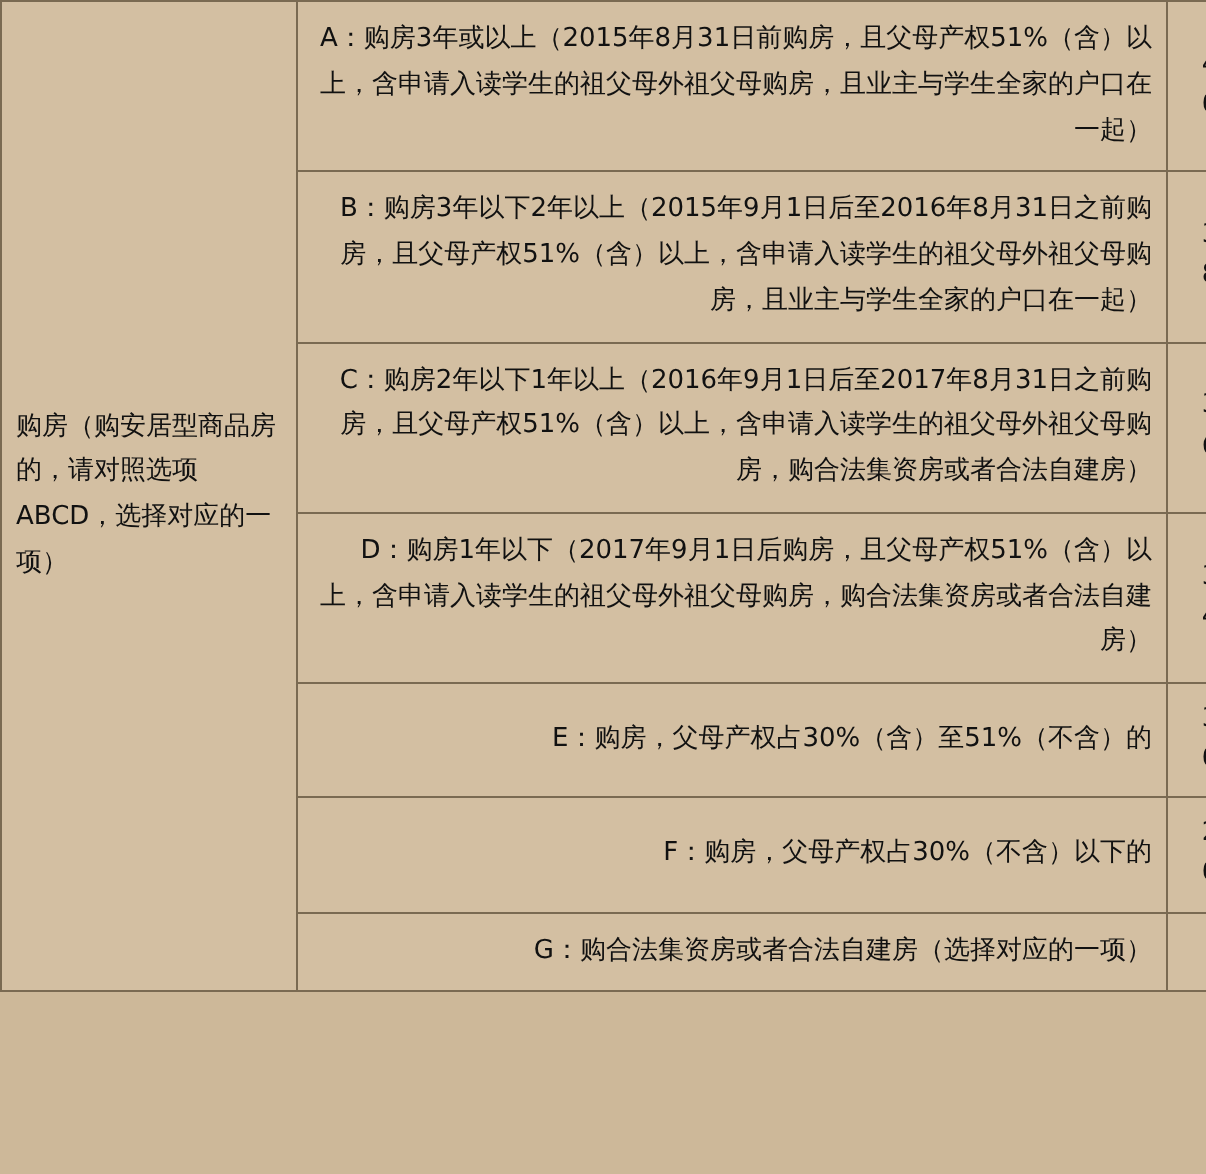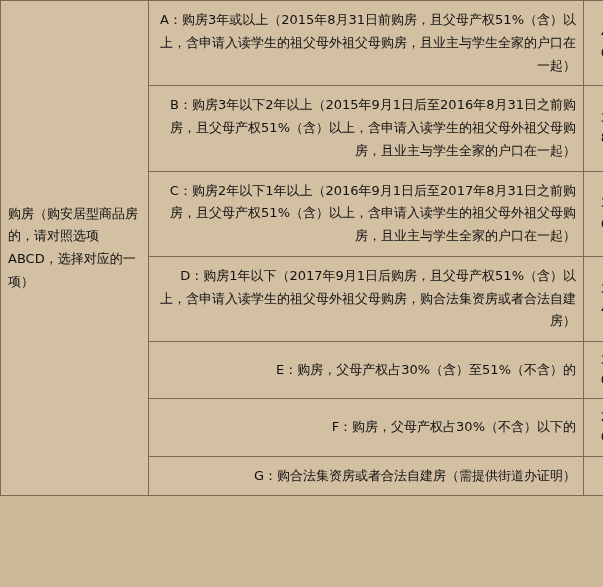--- a/index.html
+++ b/index.html
@@ -71,21 +71,21 @@
     <tr>
       <td class="col-desc desc-cell">B：购房3年以下2年以上（2015年9月1日后至2016年8月31日之前购房，且父母产权51%（含）以上，含申请入读学生的祖父母外祖父母购房，且业主与学生全家的户口在一起）</td>
       <td class="col-score">
         <div class="score-digits">
             <div>3</div>
             <div>8</div>
           </div>
       </td>
     </tr>
     <tr>
-      <td class="col-desc desc-cell">C：购房2年以下1年以上（2016年9月1日后至2017年8月31日之前购房，且父母产权51%（含）以上，含申请入读学生的祖父母外祖父母购房，且业主与学生全家的户口在一起）</td>
+      <td class="col-desc desc-cell">C：购房2年以下1年以上（2016年9月1日后至2017年8月31日之前购房，且父母产权51%（含）以上，含申请入读学生的祖父母外祖父母购房，购合法集资房或者合法自建房）</td>
       <td class="col-score">
         <div class="score-digits">
             <div>3</div>
             <div>6</div>
           </div>
       </td>
     </tr>
     <tr>
       <td class="col-desc desc-cell">D：购房1年以下（2017年9月1日后购房，且父母产权51%（含）以上，含申请入读学生的祖父母外祖父母购房，购合法集资房或者合法自建房）</td>
       <td class="col-score">
@@ -107,19 +107,19 @@
     <tr>
       <td class="col-desc desc-cell">F：购房，父母产权占30%（不含）以下的</td>
       <td class="col-score">
         <div class="score-digits">
             <div>2</div>
             <div>0</div>
           </div>
       </td>
     </tr>
     <tr>
-      <td class="col-desc desc-cell">G：购合法集资房或者合法自建房（需提供街道办证明）</td>
+      <td class="col-desc desc-cell">G：购合法集资房或者合法自建房（选择对应的一项）</td>
       <td class="col-score">
         <div class="score-digits"></div>
       </td>
     </tr>
   </tbody>
 </table>
 
 </body></html>

